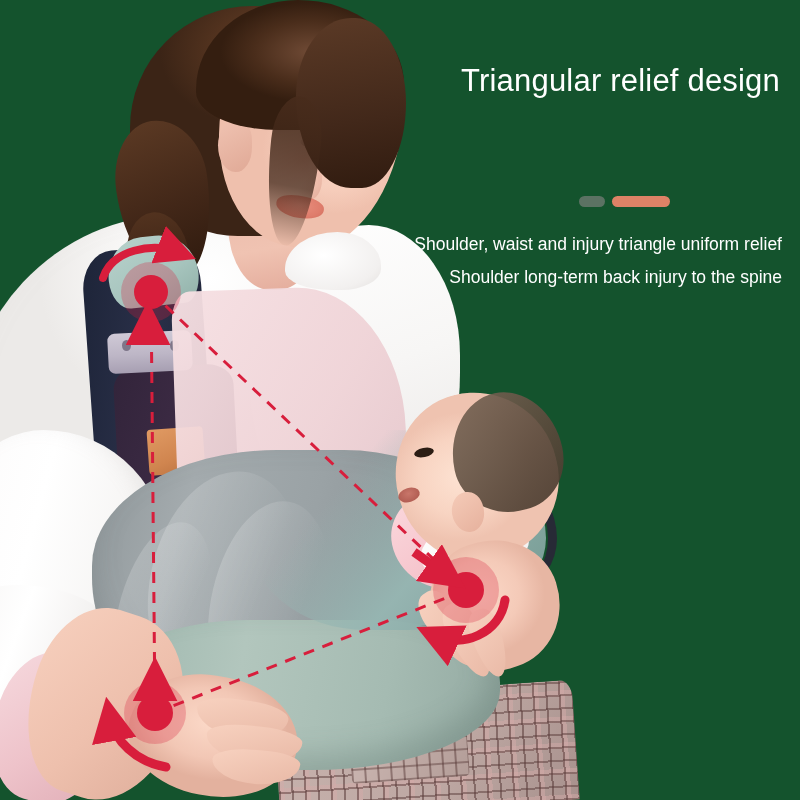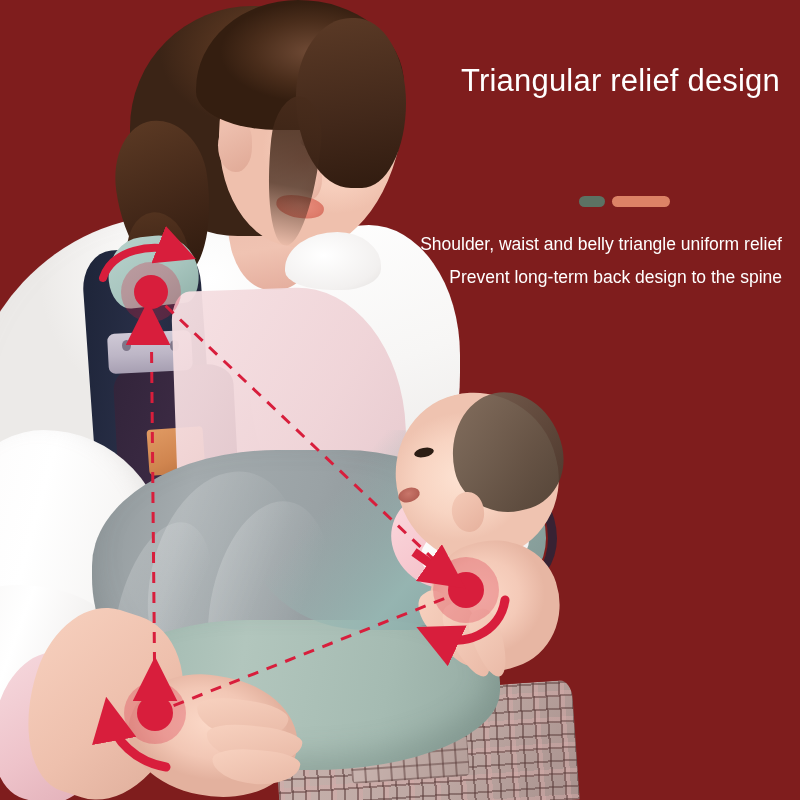--- a/index.html
+++ b/index.html
@@ -5,21 +5,21 @@
   html, body {
     margin: 0;
     padding: 0;
     background: #ffffff;
   }
   #stage {
     position: relative;
     width: 800px;
     height: 800px;
     overflow: hidden;
-    background: #7f1d1d;
+    background: #14532d;
     font-family: "Liberation Sans", sans-serif;
   }
 
   
   .layer { position: absolute; }
 
   
   #blouse {
     left: -40px; top: 215px;
     width: 430px; height: 520px;
@@ -535,17 +535,17 @@
   <div id="headline">
     <span class="hl-line" id="hl1">Triangular relief design</span>
   </div>
 
   <div id="divider">
     <span id="pill-green"></span>
     <span id="pill-coral"></span>
   </div>
 
   <div id="subtitles">
-    <span class="sub-line">Shoulder, waist and belly triangle uniform relief</span>
-    <span class="sub-line">Prevent long-term back design to the spine</span>
+    <span class="sub-line">Shoulder, waist and injury triangle uniform relief</span>
+    <span class="sub-line">Shoulder long-term back injury to the spine</span>
   </div>
 
 </div>
 
 </body></html>

